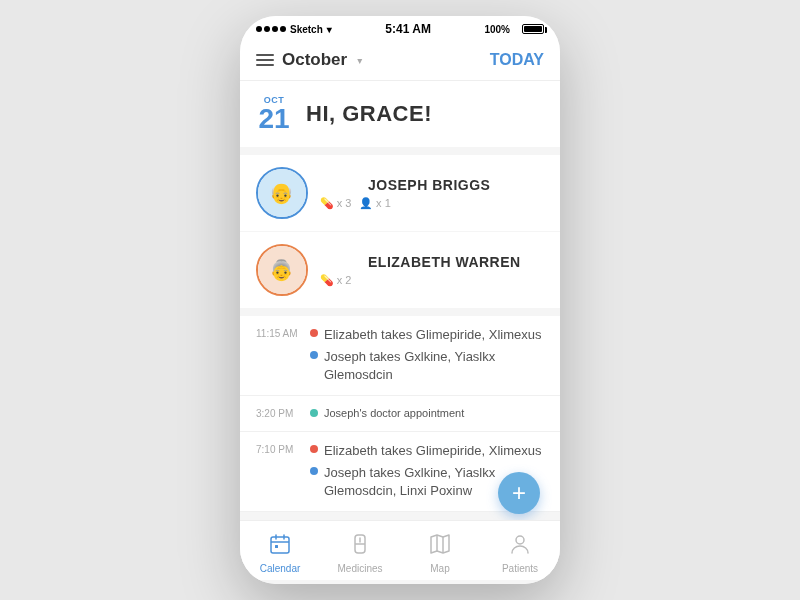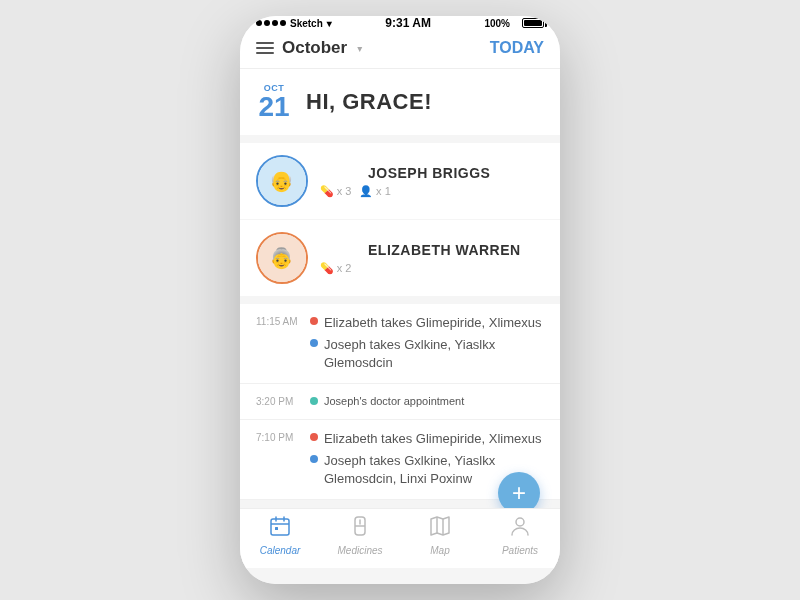--- a/index.html
+++ b/index.html
@@ -21,21 +21,21 @@
       display: flex;
       flex-direction: column;
       position: relative;
     }
     
     .status-bar {
       background: #fff;
       display: flex;
       justify-content: space-between;
       align-items: center;
-      padding: 0 16px;
+      padding: 6px 16px;
       font-size: 10px;
       font-weight: 600;
     }
     .status-left { display: flex; align-items: center; gap: 4px; }
     .status-dots { display: flex; gap: 2px; }
     .status-dot { width: 6px; height: 6px; background: #000; border-radius: 50%; }
     .status-time { font-size: 12px; font-weight: 600; }
     .status-right { display: flex; align-items: center; gap: 12px; }
     .battery {
       width: 22px; height: 10px; border: 1.5px solid #000; border-radius: 2px;
@@ -154,27 +154,26 @@
       border-radius: 50%;
       display: flex; align-items: center; justify-content: center;
       color: #fff; font-size: 24px; font-weight: 300;
       cursor: pointer;
       box-shadow: 0 4px 12px rgba(74,144,217,0.4);
     }
 
     
     .bottom-nav {
       position: absolute;
-      bottom: 16px; left: 0; right: 0;
+      bottom: 4px; left: 0; right: 0;
       height: 60px;
       background: #fff;
       border-top: 1px solid #eee;
       display: flex;
-      align-items: flex-start;
-      font-style: italic;
+      align-items: flex-end;
     }
     .nav-item {
       flex: 1;
       display: flex;
       flex-direction: column;
       align-items: center;
       justify-content: center;
       gap: 3px;
       cursor: pointer;
       padding: 6px 0;
@@ -194,21 +193,21 @@
     <div class="status-left">
       <div class="status-dots">
         <div class="status-dot"></div>
         <div class="status-dot"></div>
         <div class="status-dot"></div>
         <div class="status-dot"></div>
       </div>
       <span>Sketch</span>
       <span>▾</span>
     </div>
-    <span class="status-time">9:31 AM</span>
+    <span class="status-time">5:41 AM</span>
     <div class="status-right">
       <span>100%</span>
       <div class="battery">
         <div class="battery-fill"></div>
       </div>
     </div>
   </div>
 
   <div class="header">
     <div class="header-left">

